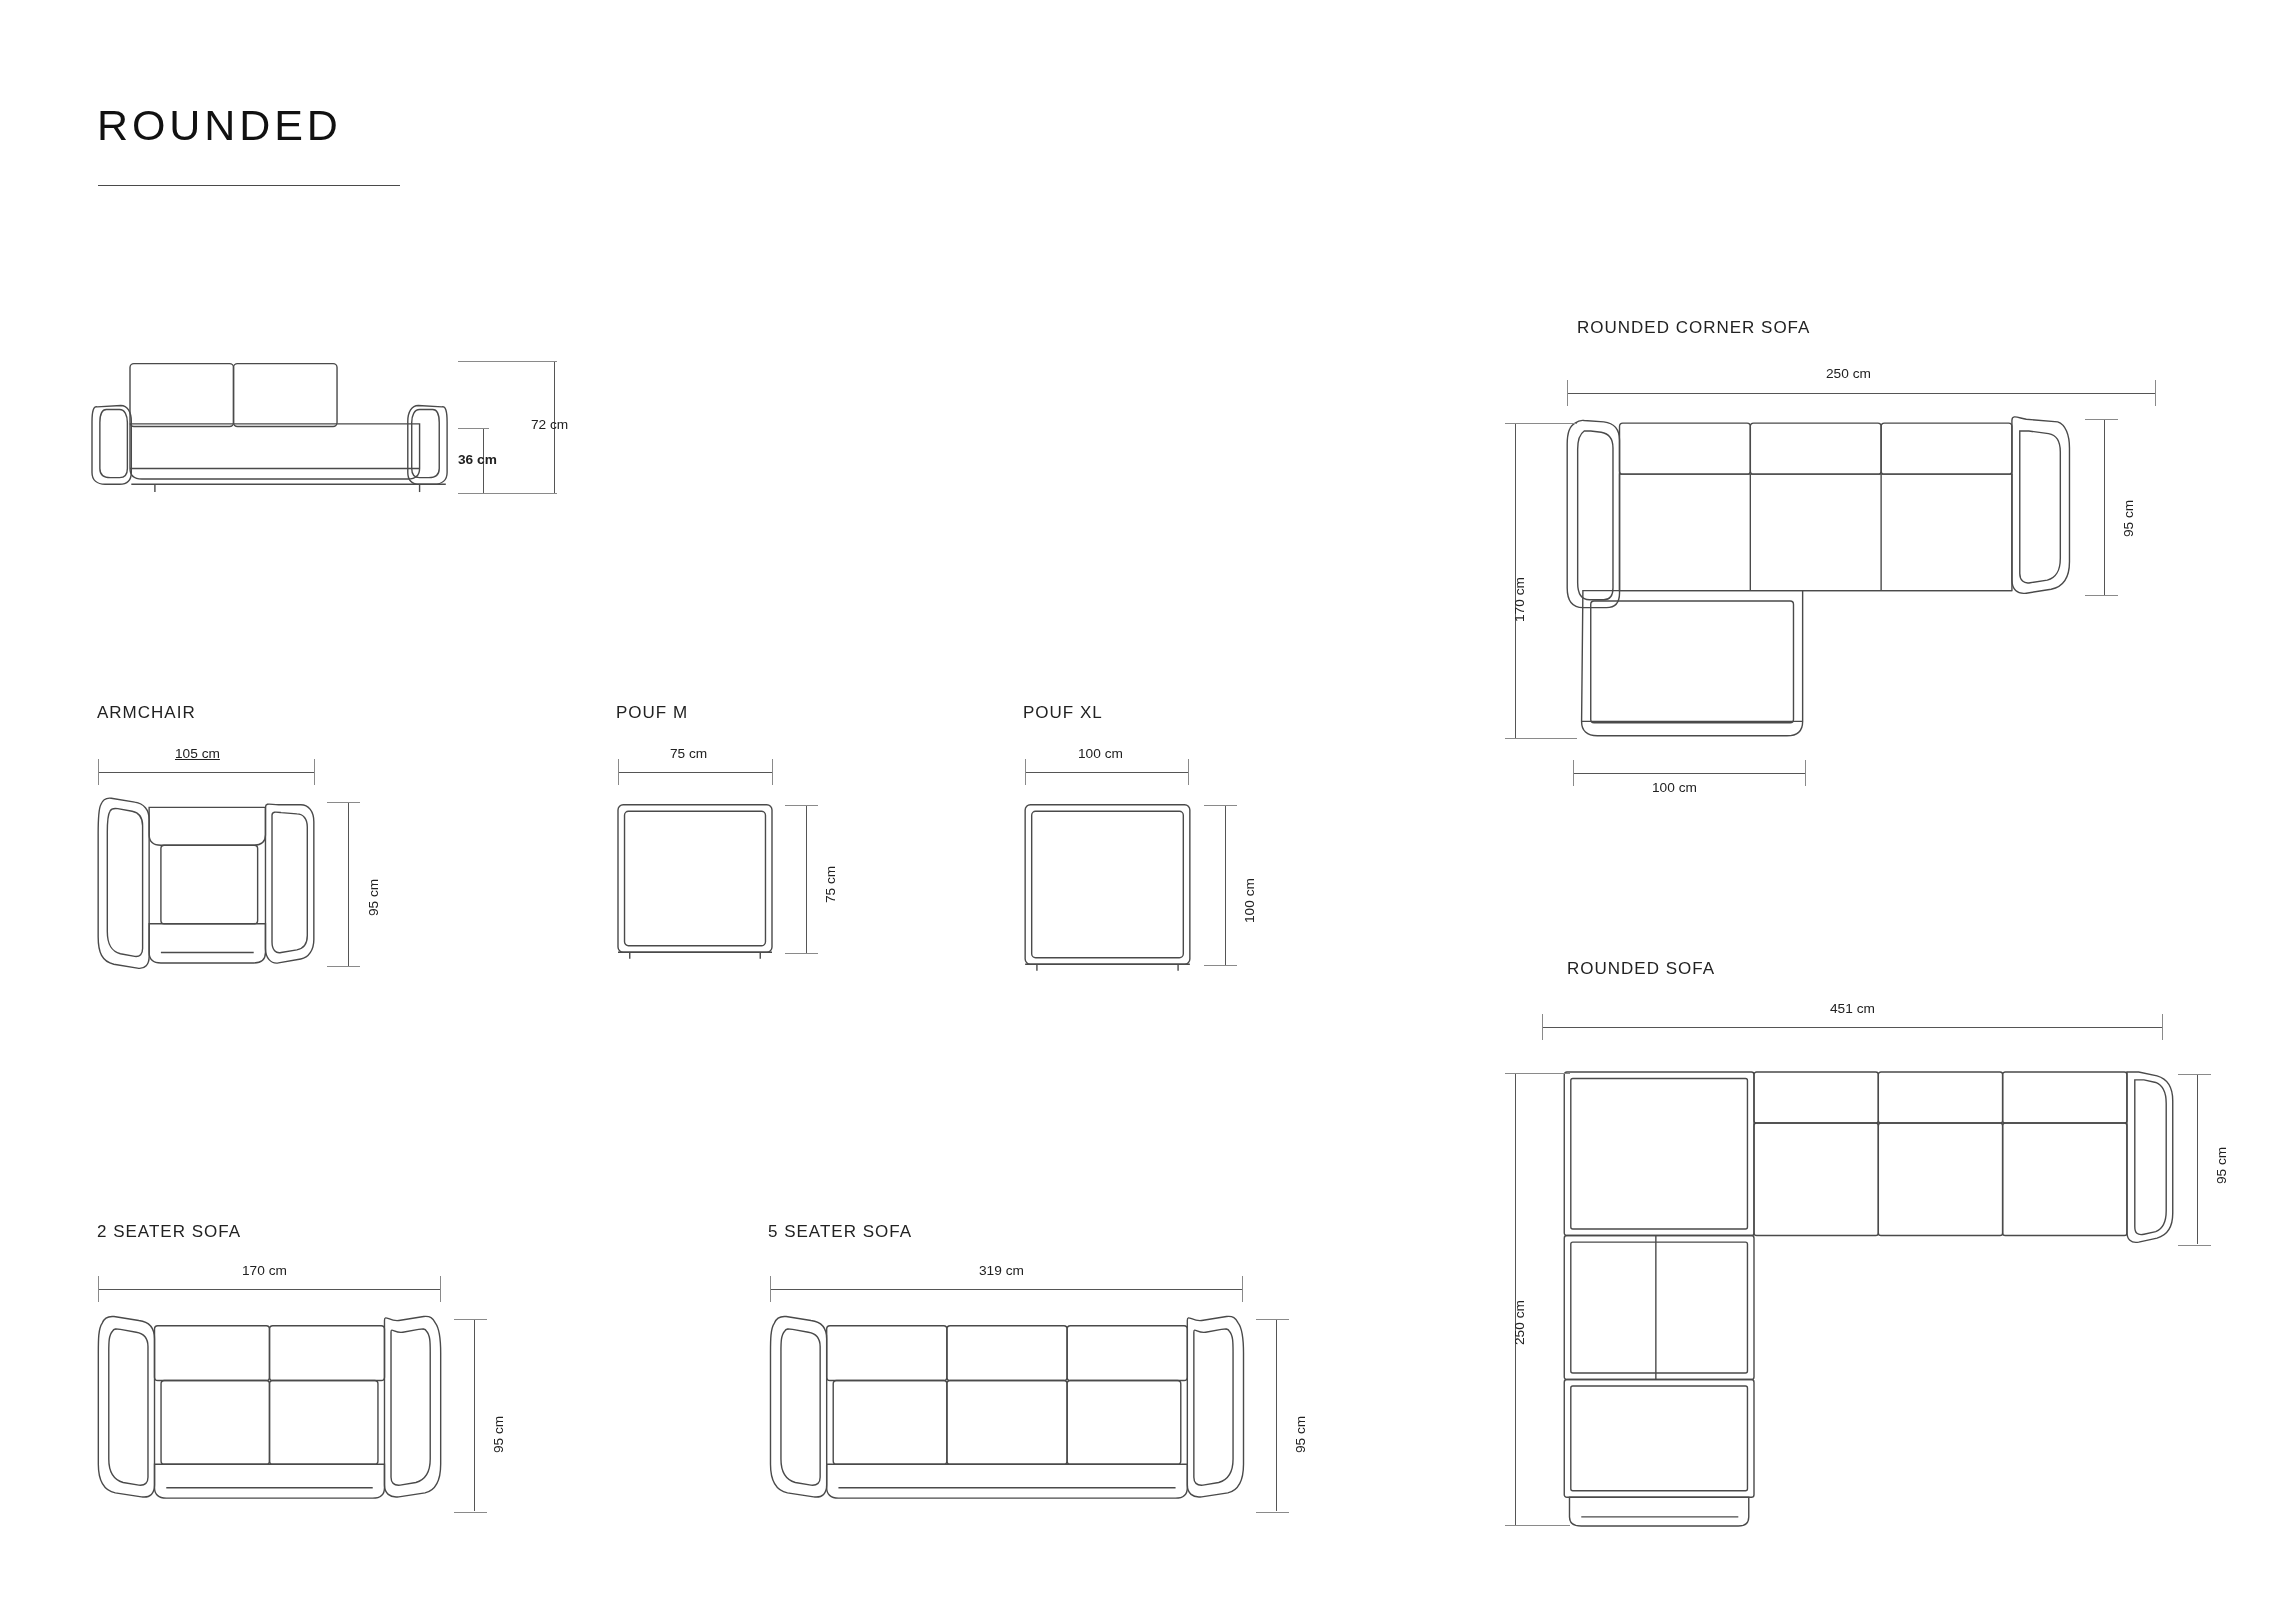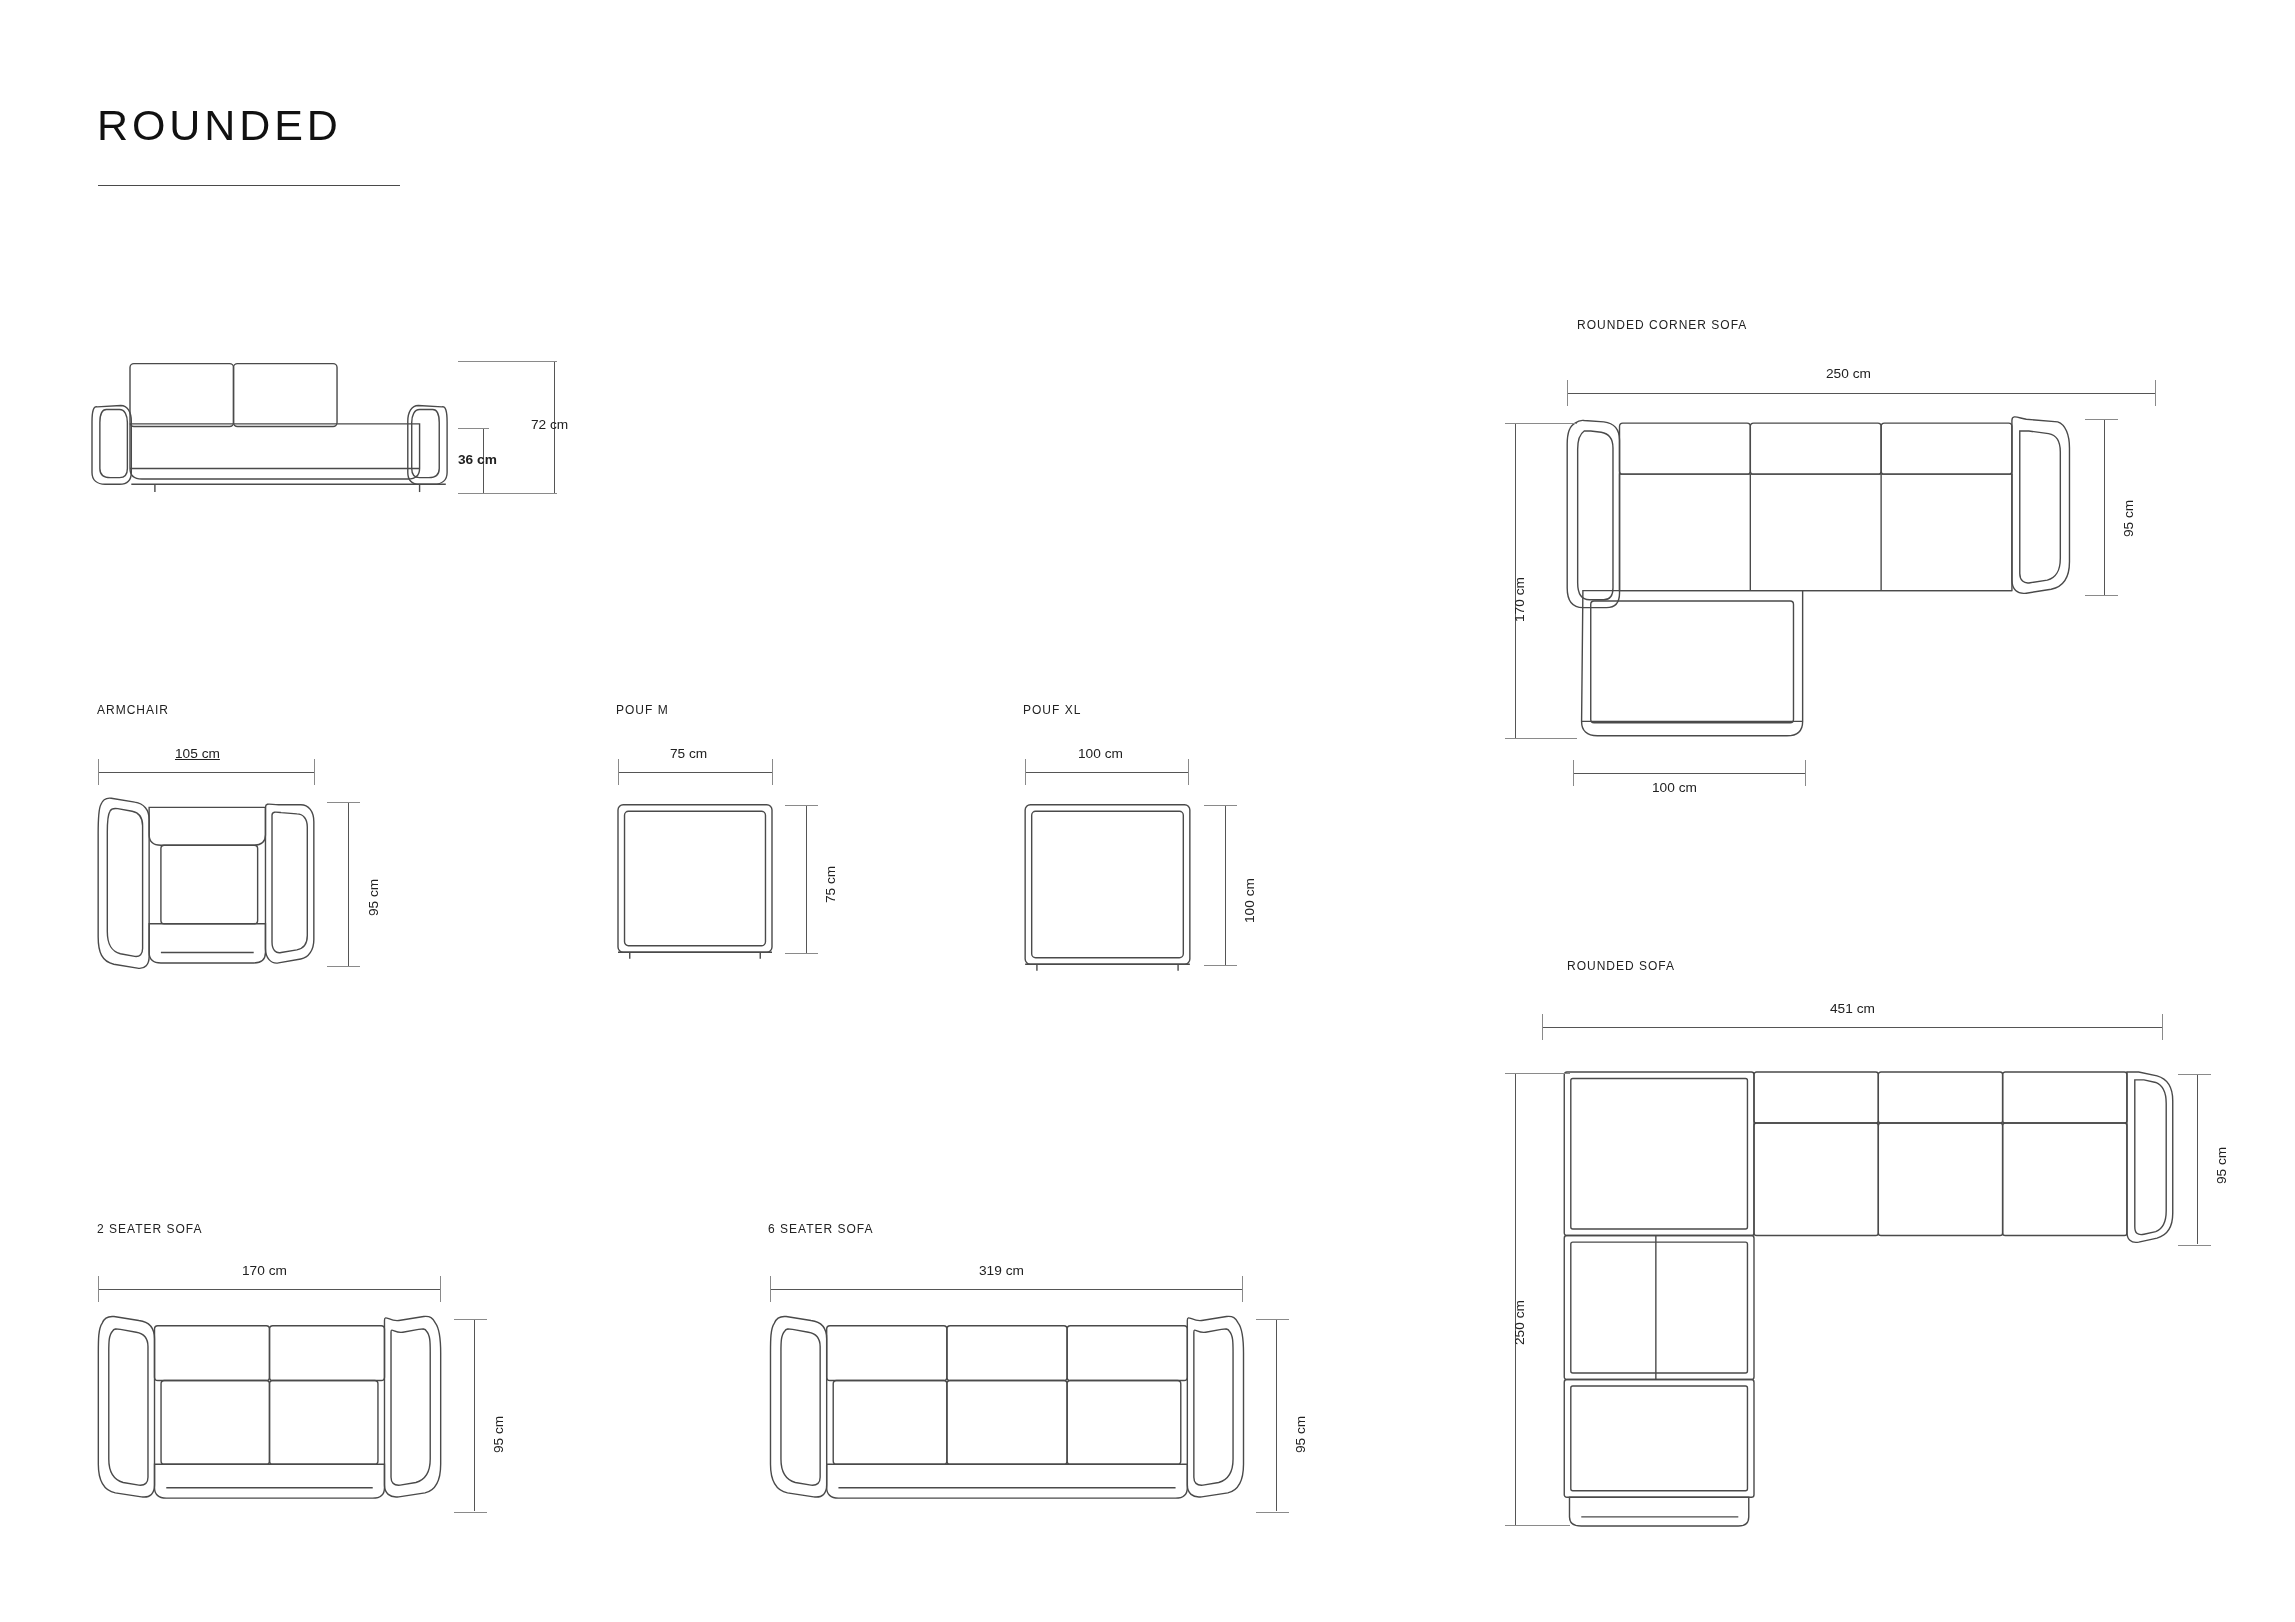--- a/index.html
+++ b/index.html
@@ -19,21 +19,21 @@
     position:absolute; left:97px; top:101px;
     font-size:43px; letter-spacing:3.9px; font-weight:400; color:#111;
   }
   .title-rule {
     position:absolute; left:98px; top:185px; width:302px; height:1.3px; background:#4a4a4a;
   }
 
   
   .label {
     position:absolute;
-    font-size:12px; letter-spacing:1px; color:#222; font-weight:500;
+    font-size:17px; letter-spacing:1px; color:#222; font-weight:500;
   }
   .dimtext {
     position:absolute; font-size:13.7px; color:#222; white-space:nowrap;
   }
   .dimtext.vert { transform-origin: 0 0; }
   .line-h { position:absolute; height:0.7px; background:#555; }
   .line-v { position:absolute; width:0.7px; background:#555; }
   .thin { background:#8a8a8a; }
 
   svg { position:absolute; overflow:visible; }
@@ -203,21 +203,21 @@
     </svg>
   </div>
 
   <div>
     <div class="line-v" style="left:474px; top:1319px; height:192px;"></div>
     <div class="line-h thin" style="left:454px; top:1319px; width:33px;"></div>
     <div class="line-h thin" style="left:454px; top:1512px; width:33px;"></div>
   </div>
   <div class="dimtext vert" style="left:491px; top:1453px; transform:rotate(-90deg);">95 cm</div>
 
-  <div class="label" style="left:768px; top:1222px;">6 SEATER SOFA</div>
+  <div class="label" style="left:768px; top:1222px;">5 SEATER SOFA</div>
 
   <div>
     <div class="line-h" style="left:770px; top:1289px; width:472px;"></div>
     <div class="line-v thin" style="left:770px; top:1276px; height:26px;"></div>
     <div class="line-v thin" style="left:1242px; top:1276px; height:26px;"></div>
   </div>
   <div class="dimtext" style="left:979px; top:1263px;">319 cm</div>
 
   <div class="block" style="left:770px; top:1310px;">
     <svg width="474" height="196" viewBox="0 0 724 300">

